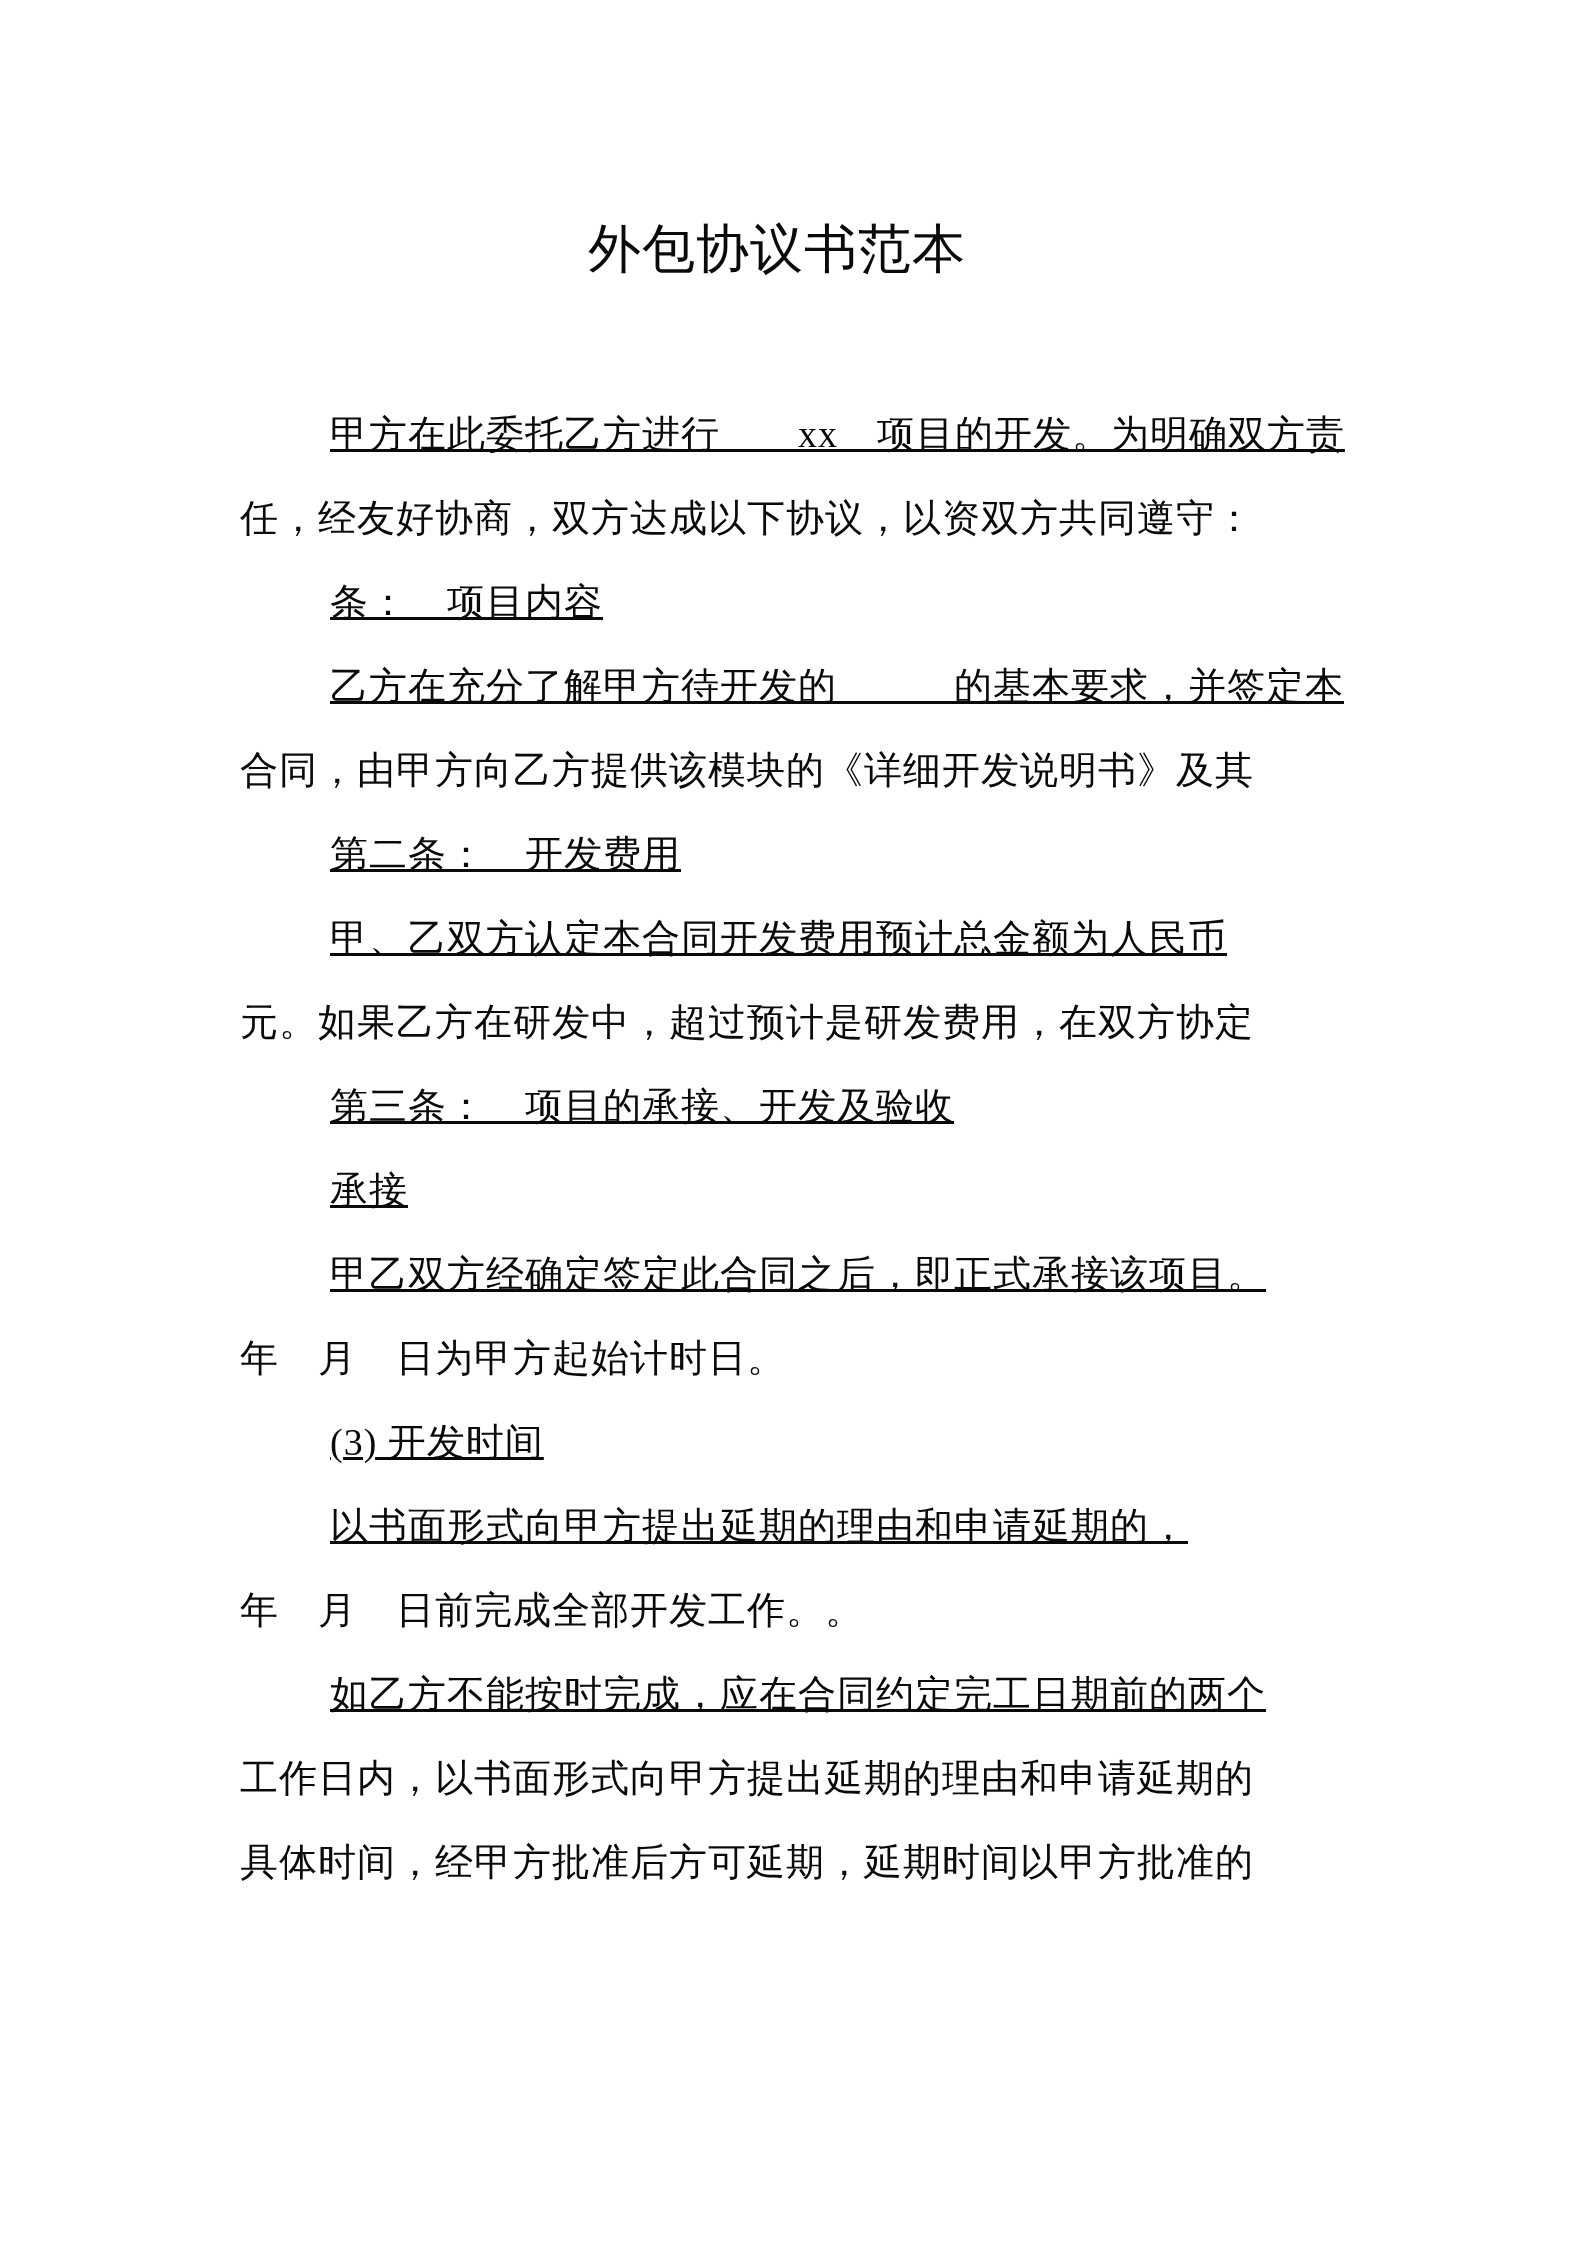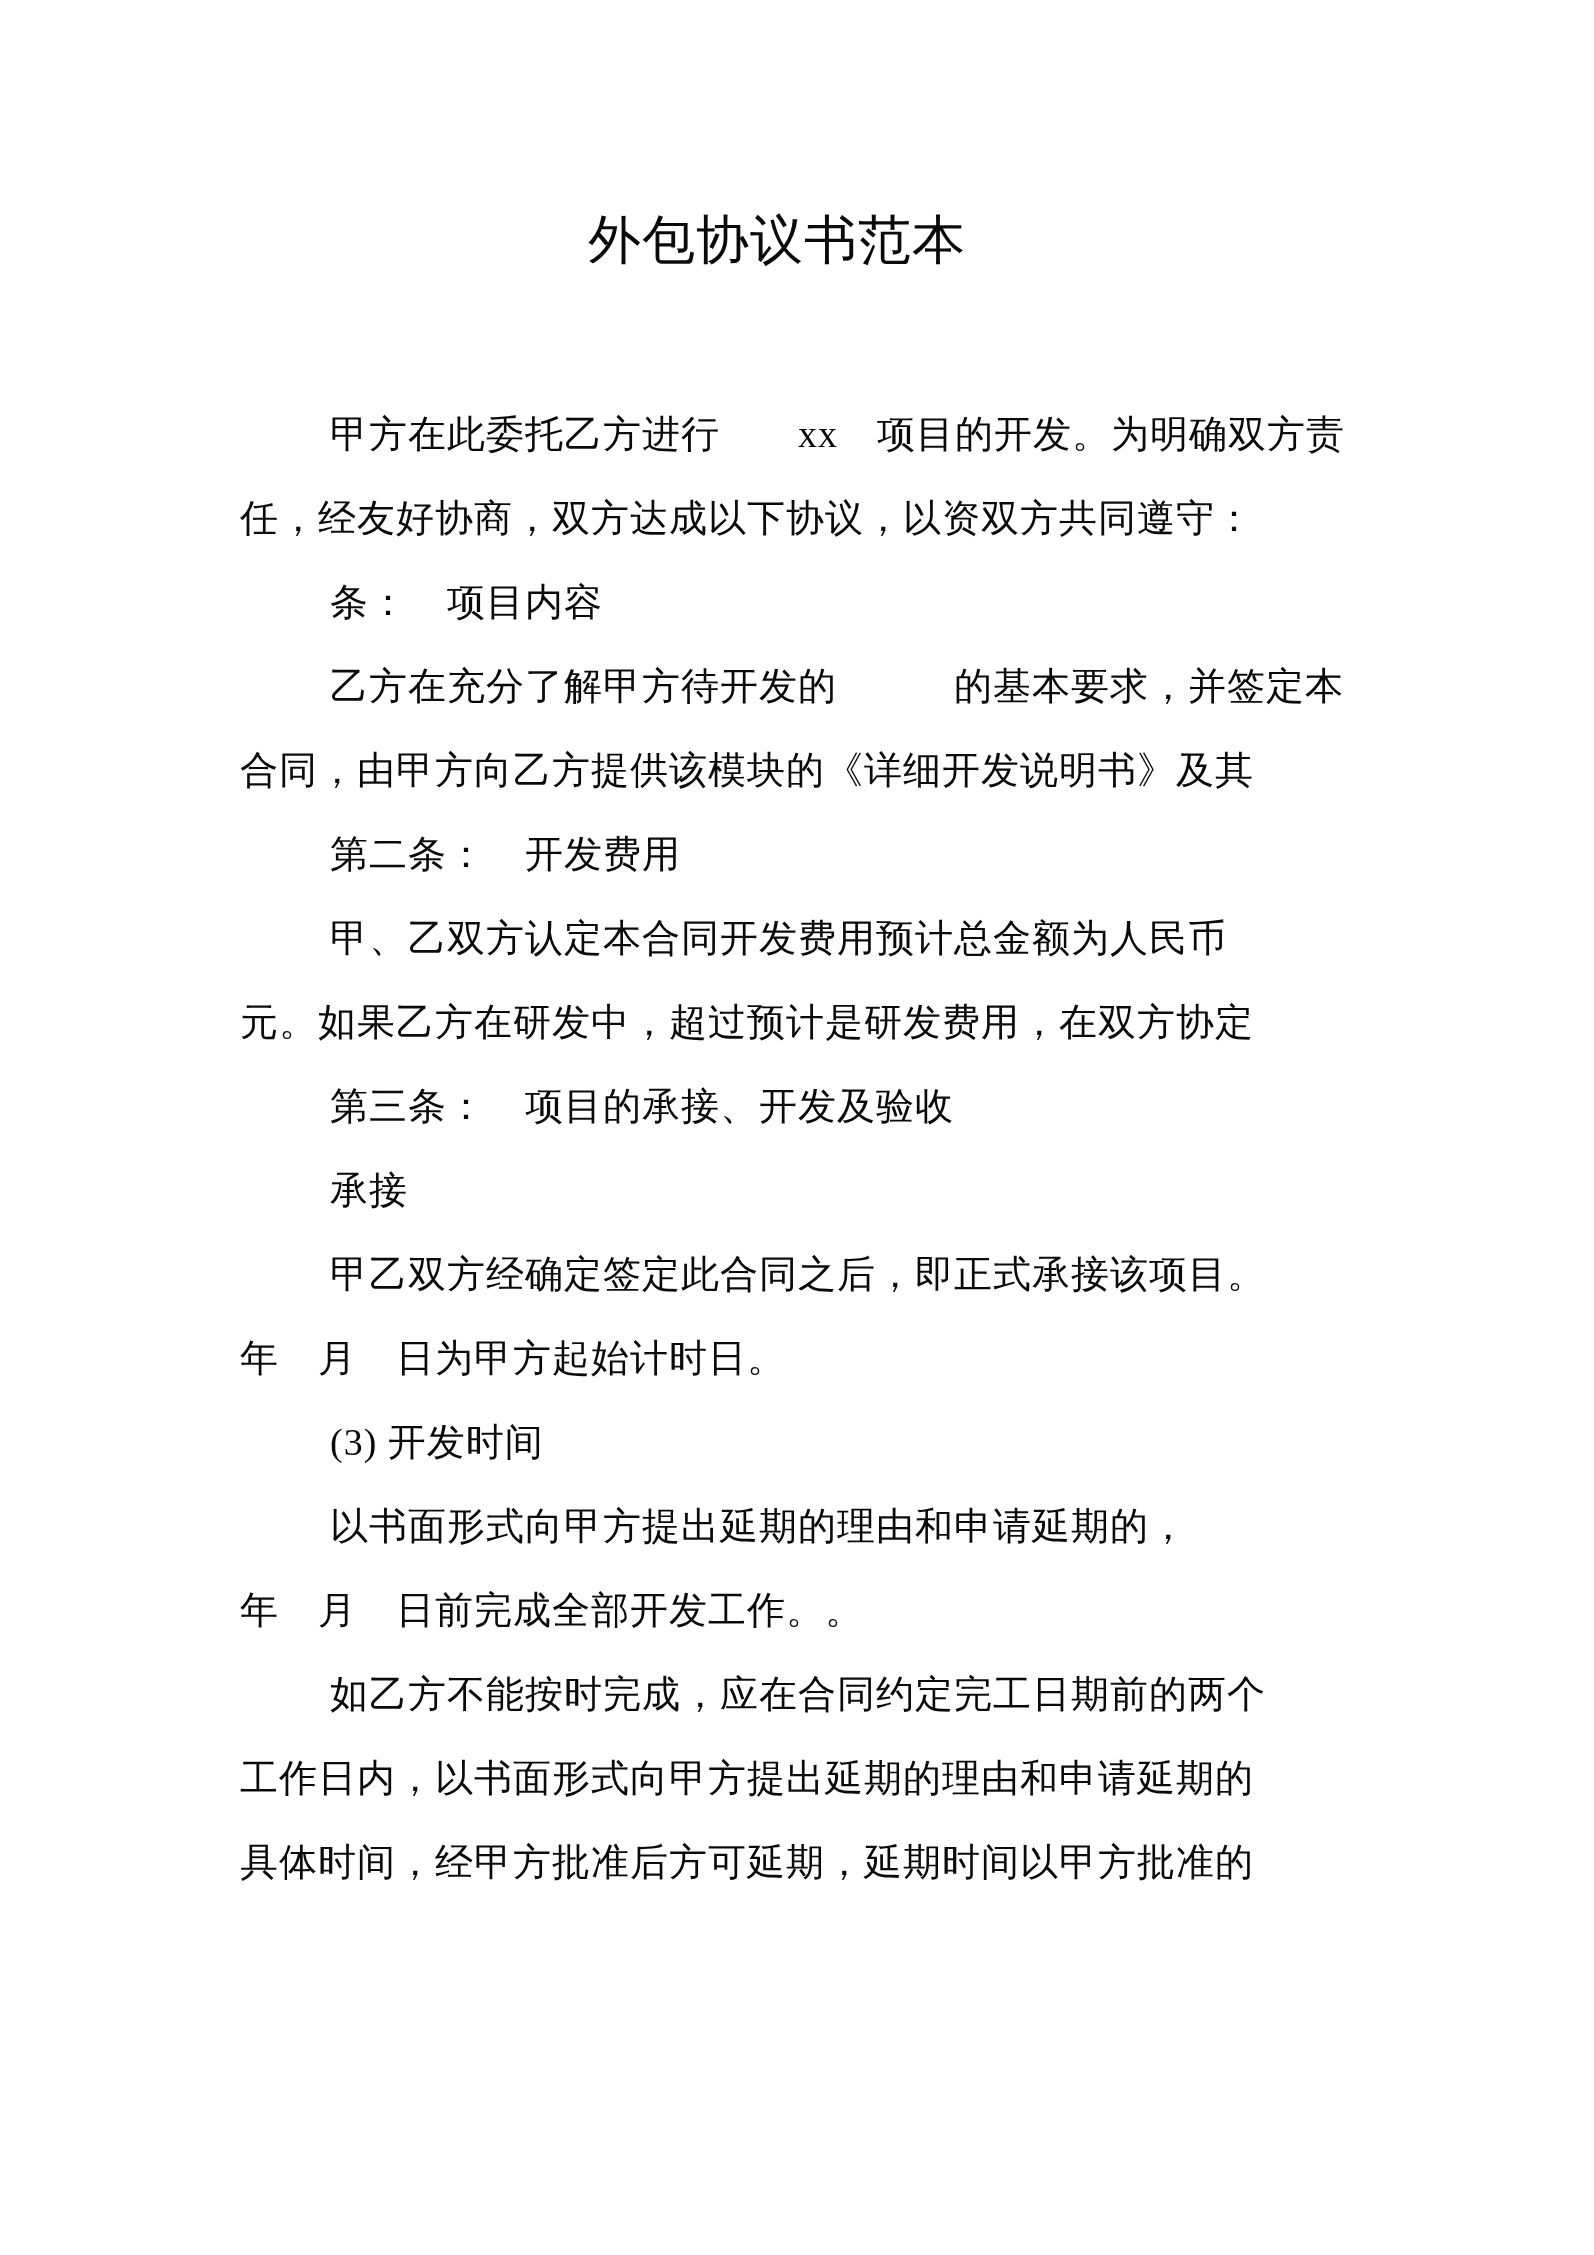--- a/index.html
+++ b/index.html
@@ -12,21 +12,21 @@
     width: 1594px;
     height: 2255px;
     background: #ffffff;
     font-family: "Liberation Serif", "DejaVu Serif", serif;
     color: #0a0a0a;
     overflow: hidden;
   }
   .doc-title {
     position: absolute;
     left: 238px;
-    top: 208px;
+    top: 217px;
     width: 1078px;
     height: 64px;
     line-height: 64px;
     font-size: 53px;
     font-weight: 400;
     text-align: center;
     letter-spacing: 1px;
     white-space: nowrap;
   }
   .doc-body {
@@ -38,20 +38,21 @@
   .line {
     height: 84px;
     line-height: 84px;
     font-size: 38px;
     letter-spacing: 1px;
     white-space: pre;
     text-align: left;
   }
   .line.indent {
     text-indent: 90px;
+    text-decoration: underline;
   }
 </style>
 </head>
 <body>
 
 <div class="page">
 
   <div class="doc-title">外包协议书范本</div>
 
   <div class="doc-body">

